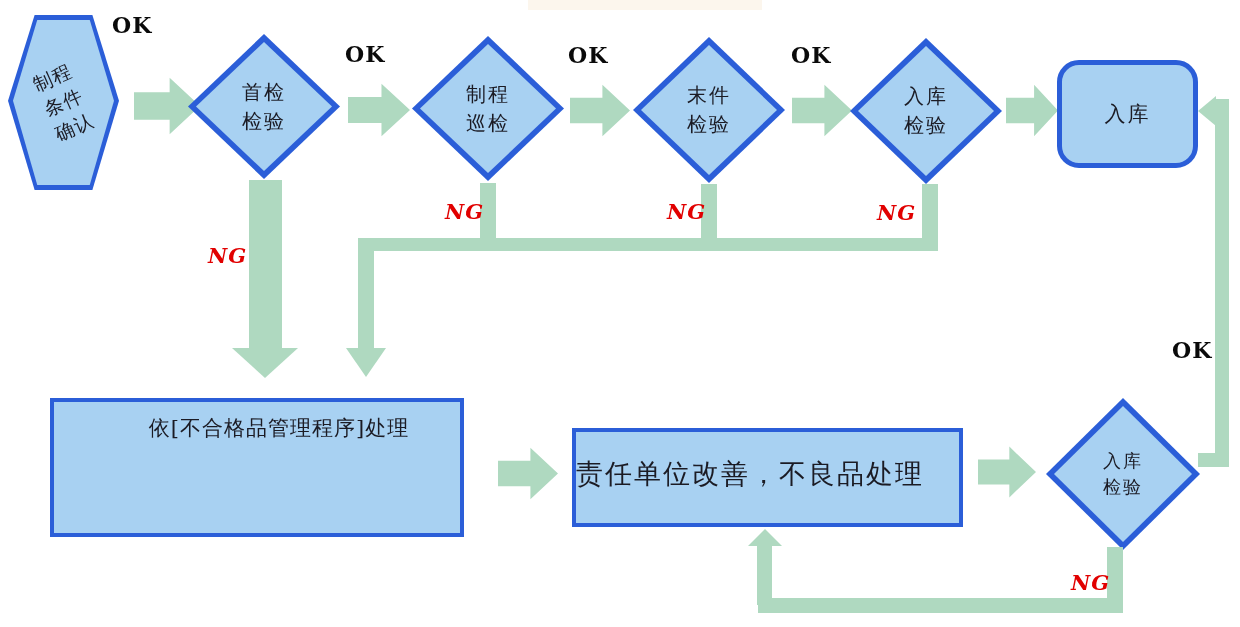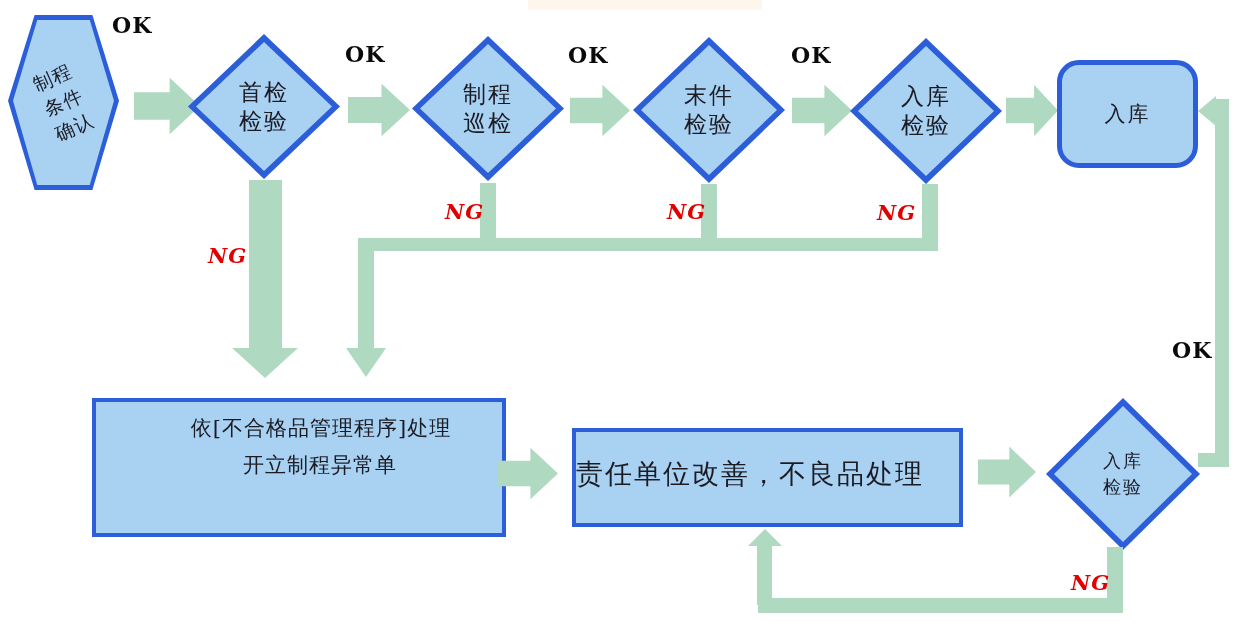--- a/index.html
+++ b/index.html
@@ -17,21 +17,21 @@
 
   
   .abs{position:absolute;}
   .hex-outer,.hex-inner{position:absolute;clip-path:polygon(24% 0,76% 0,100% 49%,76% 100%,24% 100%,0 49%);}
   .hex-outer{inset:0;background:var(--shape-border);}
   .hex-inner{inset:5px;background:var(--shape-fill);}
   .dia-outer,.dia-inner{position:absolute;clip-path:polygon(50% 0,100% 50%,50% 100%,0 50%);}
   .dia-outer{inset:0;background:var(--shape-border);}
   .dia-inner{inset:8px;background:var(--shape-fill);}
   .node-text{position:absolute;inset:0;display:flex;flex-direction:column;align-items:center;justify-content:center;
-             color:var(--node-text);font-size:23px;line-height:29px;letter-spacing:2px;text-align:center;}
+             color:var(--node-text);font-size:20px;line-height:29px;letter-spacing:2px;text-align:center;}
   .rounded-box{box-sizing:border-box;background:var(--shape-fill);border:5px solid var(--shape-border);border-radius:22px;
                display:flex;align-items:center;justify-content:center;color:var(--node-text);font-size:21px;letter-spacing:2px;}
   .rect-box{box-sizing:border-box;background:var(--shape-fill);border:4px solid var(--shape-border);color:var(--node-text);}
 
   
   .barrow{background:var(--arrow-green);clip-path:polygon(0 27%,54% 27%,54% 3%,100% 50%,54% 97%,54% 73%,0 73%);}
   .seg{background:var(--arrow-green);}
   .head-down{background:var(--arrow-green);clip-path:polygon(0 0,100% 0,50% 100%);}
   .head-up{background:var(--arrow-green);clip-path:polygon(50% 0,0 100%,100% 100%);}
   .head-left{background:var(--arrow-green);clip-path:polygon(100% 0,0 50%,100% 100%);}
@@ -126,23 +126,22 @@
   <div class="ng-label" style="left:445px;top:199px;">NG</div>
   <div class="abs seg" style="left:701px;top:184px;width:16px;height:56px;"></div>
   <div class="ng-label" style="left:667px;top:199px;">NG</div>
   <div class="abs seg" style="left:922px;top:184px;width:16px;height:56px;"></div>
   <div class="ng-label" style="left:877px;top:200px;">NG</div>
 
   <div class="abs seg" style="left:358px;top:238px;width:580px;height:13px;"></div>
   <div class="abs seg" style="left:358px;top:240px;width:16px;height:108px;"></div>
   <div class="abs head-down" style="left:346px;top:348px;width:40px;height:29px;"></div>
 
-  <div class="abs rect-box" style="left:50px;top:398px;width:414px;height:139px;margin-left:42px;">
+  <div class="abs rect-box" style="left:50px;top:398px;width:414px;height:139px;">
     <div class="bigbox-line" style="top:12px;transform:translateX(22px);">依[不合格品管理程序]处理</div>
-    <div class="bigbox-line" style="top:49px;transform:translateX(21px);">开立制程异常单</div>
   </div>
 
   <div class="abs barrow" style="left:498px;top:446px;width:60px;height:55px;"></div>
 
   <div class="abs rect-box" style="left:572px;top:428px;width:391px;height:99px;display:flex;align-items:center;justify-content:flex-start;">
     <span class="midbox-text">责任单位改善，不良品处理</span>
   </div>
 
   <div class="abs barrow" style="left:978px;top:445px;width:58px;height:54px;"></div>
 

